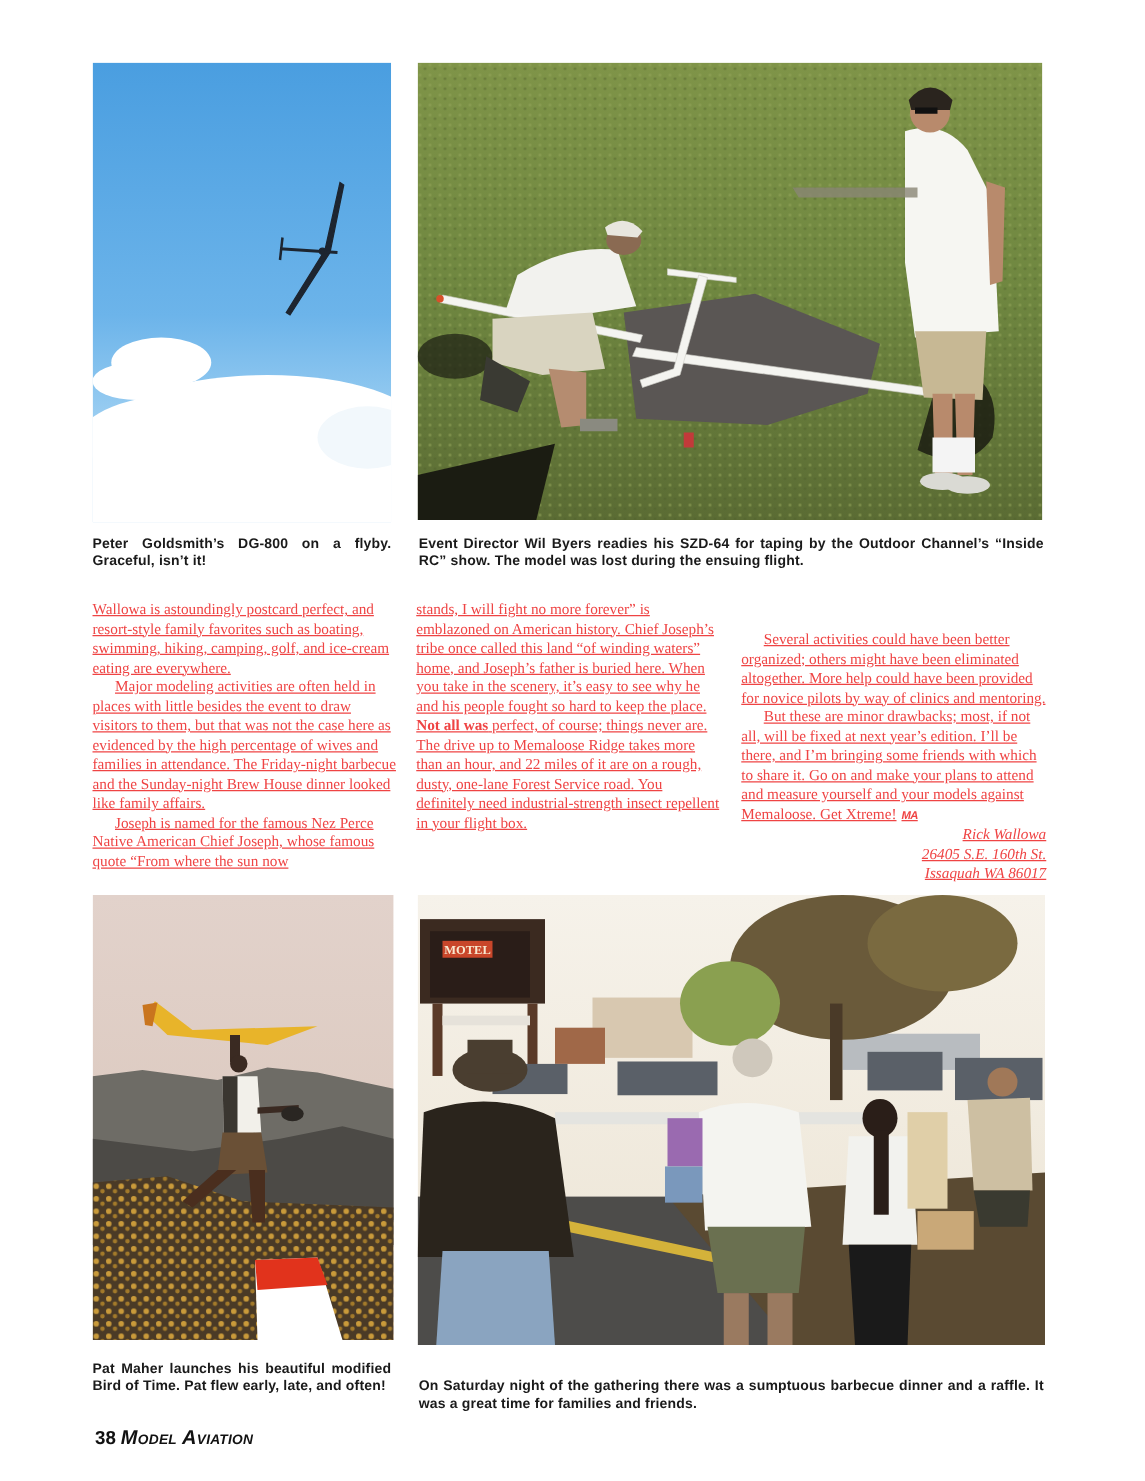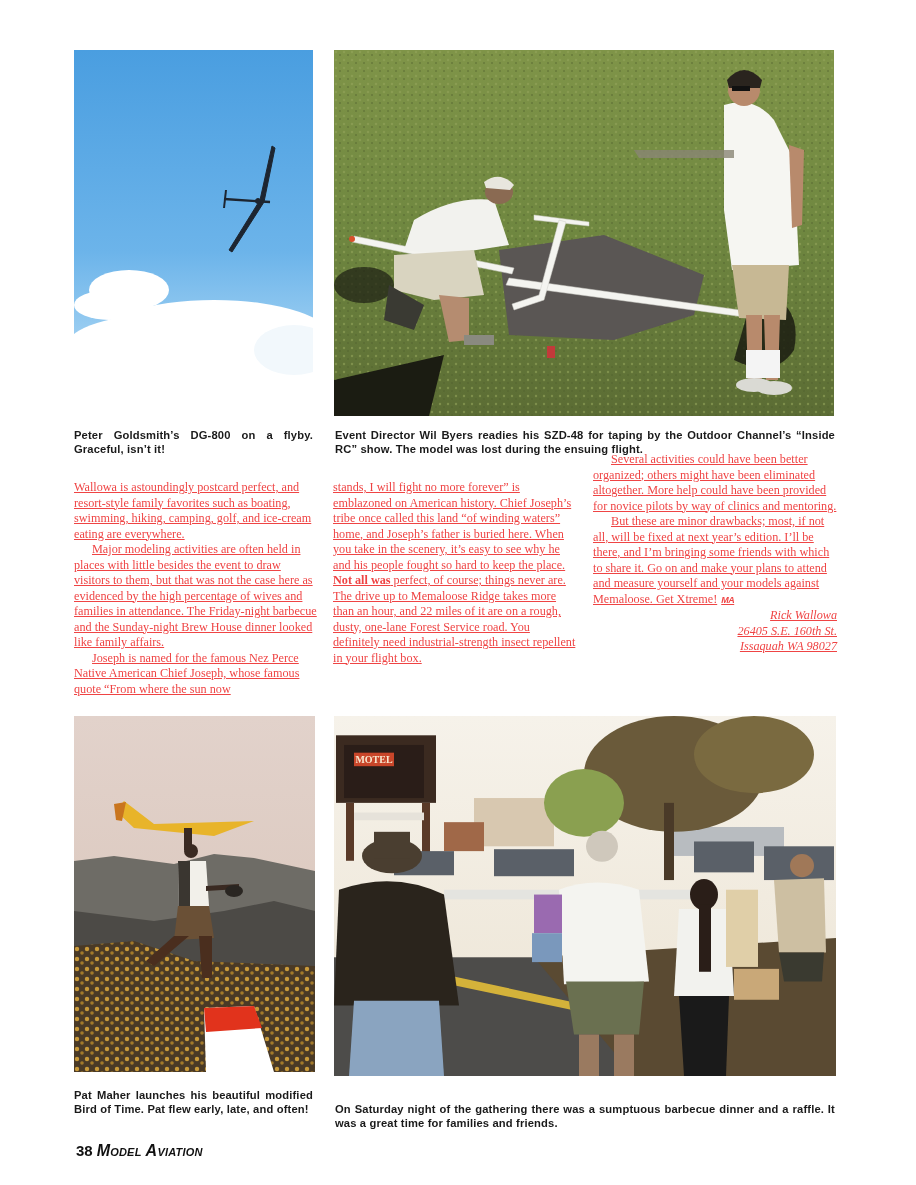--- a/index.html
+++ b/index.html
@@ -120,40 +120,40 @@
       <ellipse cx="420" cy="335" rx="18" ry="7" fill="#dadad4"></ellipse>
       <ellipse cx="440" cy="338" rx="18" ry="7" fill="#dadad4"></ellipse>
       <path d="M455 95 L470 100 L468 175 L458 178 Z" fill="#b88a6c"></path>
     </g>
     <rect x="213" y="296" width="8" height="12" fill="#c23a3a"></rect>
     <path d="M300 100 L400 100 L400 108 L305 108 Z" fill="#8a8674" opacity="0.8"></path>
   </svg>
 </div>
 
 <div class="caption" style="left:74px; top:428px; width:239px;">Peter Goldsmith’s DG-800 on a flyby. Graceful, isn’t it!</div>
-<div class="caption" style="left:335px; top:428px; width:500px;">Event Director Wil Byers readies his SZD-48 for taping by the Outdoor Channel’s “Inside RC” show. The model was lost during the ensuing flight.</div>
+<div class="caption" style="left:335px; top:428px; width:500px;">Event Director Wil Byers readies his SZD-64 for taping by the Outdoor Channel’s “Inside RC” show. The model was lost during the ensuing flight.</div>
 
 <div class="col" style="left:74px; top:480px; width:244px; text-align:left;">
   <p>Wallowa is astoundingly postcard perfect, and resort-style family favorites such as boating, swimming, hiking, camping, golf, and ice-cream eating are everywhere.</p>
   <p class="indent">Major modeling activities are often held in places with little besides the event to draw visitors to them, but that was not the case here as evidenced by the high percentage of wives and families in attendance. The Friday-night barbecue and the Sunday-night Brew House dinner looked like family affairs.</p>
   <p class="indent">Joseph is named for the famous Nez Perce Native American Chief Joseph, whose famous quote “From where the sun now</p>
 </div>
 
 <div class="col" style="left:333px; top:480px; width:244px;">
   <p>stands, I will fight no more forever” is emblazoned on American history. Chief Joseph’s tribe once called this land “of winding waters” home, and Joseph’s father is buried here. When you take in the scenery, it’s easy to see why he and his people fought so hard to keep the place.</p>
   <p class="gap"><span class="lead">Not all was</span><span> perfect, of course; things never are. The drive up to Memaloose Ridge takes more than an hour, and 22 miles of it are on a rough, dusty, one-lane Forest Service road. You definitely need industrial-strength insect repellent in your flight box.</span></p>
 </div>
 
-<div class="col" style="left:593px; top:452px; width:244px;">
+<div class="col" style="left:593px; top:504px; width:244px;">
   <p class="indent">Several activities could have been better organized; others might have been eliminated altogether. More help could have been provided for novice pilots by way of clinics and mentoring.</p>
   <p class="indent"><span>But these are minor drawbacks; most, if not all, will be fixed at next year’s edition. I’ll be there, and I’m bringing some friends with which to share it. Go on and make your plans to attend and measure yourself and your models against Memaloose. Get Xtreme!</span><span class="ma-mark">MA</span></p>
   <div class="sig">
     <div>Rick Wallowa</div>
     <div>26405 S.E. 160th St.</div>
-    <div>Issaquah WA 98027</div>
+    <div>Issaquah WA 86017</div>
   </div>
 </div>
 
 <div class="photo" style="left:74px; top:716px; width:241px; height:356px;">
   <svg viewBox="0 0 241 356" preserveAspectRatio="none">
     <defs>
       <linearGradient id="dusk" x1="0" y1="0" x2="0" y2="1">
         <stop offset="0" stop-color="#e2d2cb"></stop>
         <stop offset="1" stop-color="#d8c4b8"></stop>
       </linearGradient>

